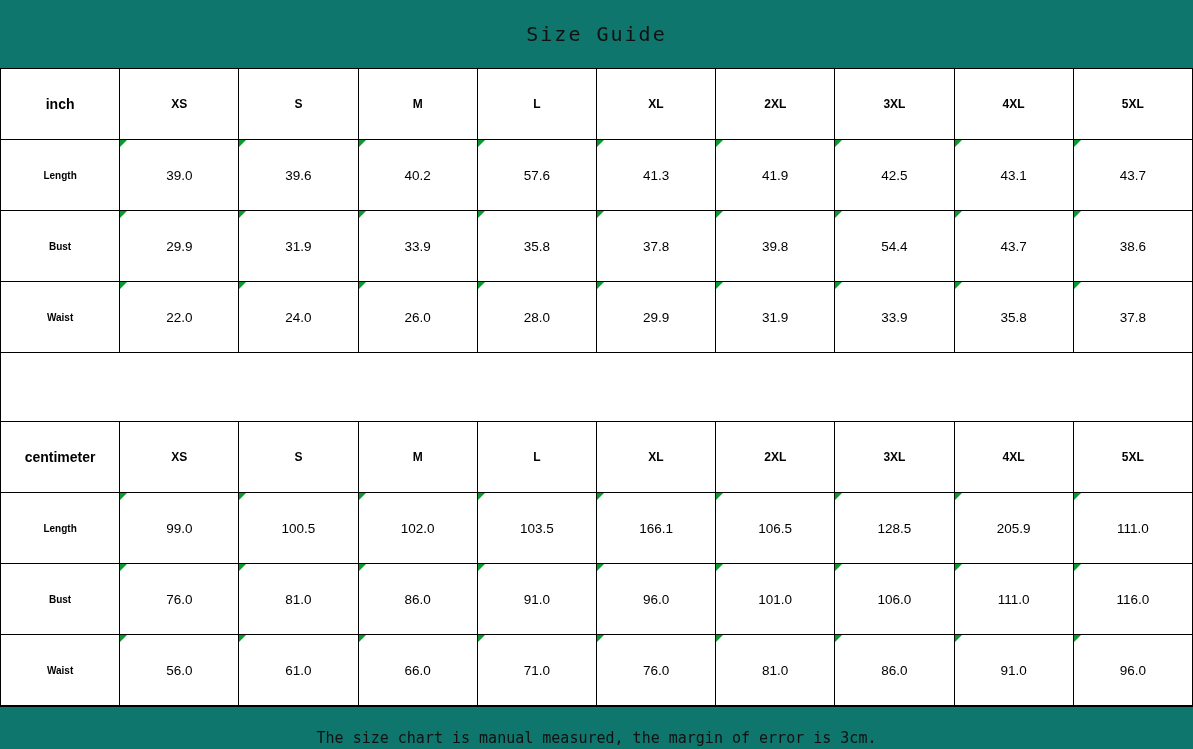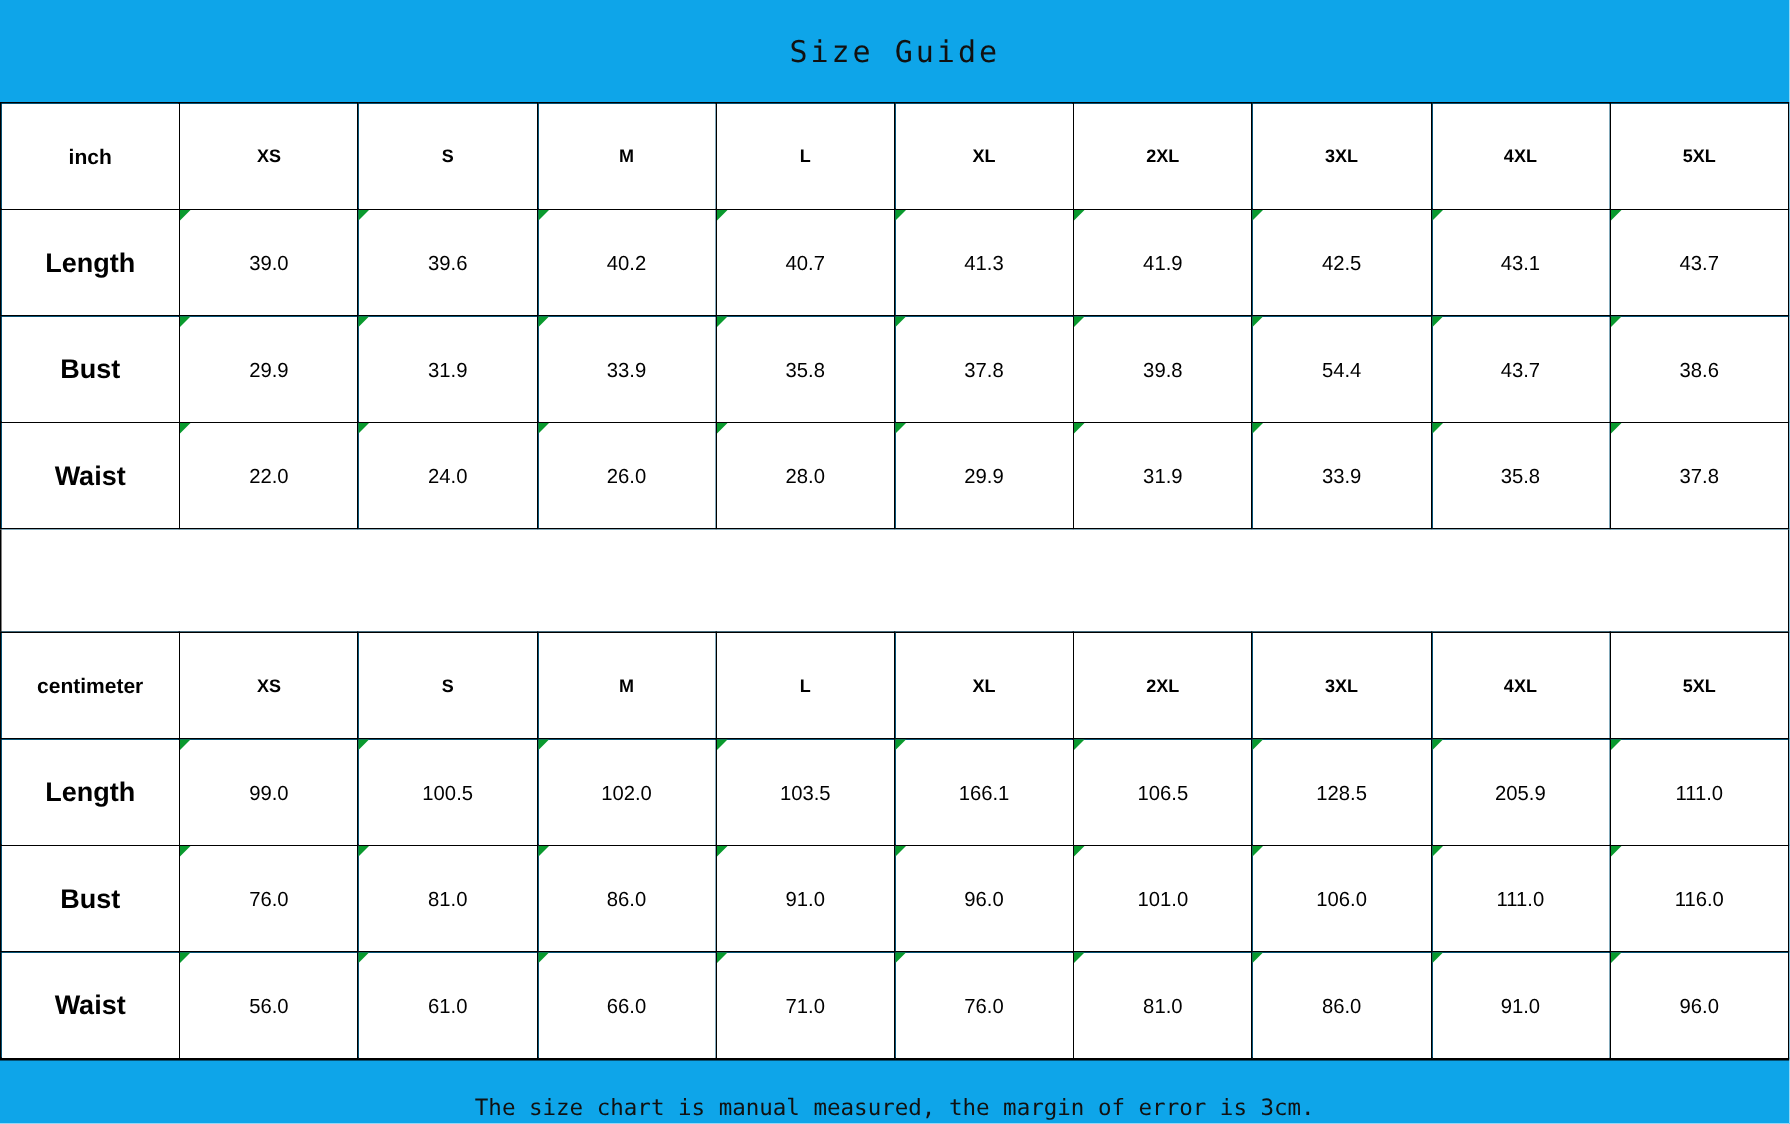--- a/index.html
+++ b/index.html
@@ -8,21 +8,21 @@
     background: #ffffff;
   }
   body {
     font-family: "Liberation Sans", sans-serif;
     color: #000000;
   }
   .page {
     position: relative;
     width: 1193px;
     height: 749px;
-    background: #0ea5e9;
+    background: #0f766e;
     box-sizing: border-box;
     overflow: hidden;
   }
   .title {
     height: 68px;
     display: flex;
     align-items: center;
     justify-content: center;
     font-family: "DejaVu Sans Mono", monospace;
     font-size: 20px;
@@ -42,21 +42,21 @@
     font-size: 13.5px;
     position: relative;
     background: #ffffff;
   }
   table.size-table td.hdr {
     font-weight: bold;
     font-size: 12px;
   }
   table.size-table td.rowlabel {
     font-weight: bold;
-    font-size: 18px;
+    font-size: 10px;
   }
   table.size-table td.unitlabel {
     font-weight: bold;
     font-size: 14px;
     margin-top: 12px;
   }
   
   td.marker::before {
     content: "";
     position: absolute;
@@ -121,21 +121,21 @@
         <td class="hdr">3XL</td>
         <td class="hdr">4XL</td>
         <td class="hdr">5XL</td>
       </tr>
 
       <tr>
         <td class="rowlabel">Length</td>
         <td class="marker">39.0</td>
         <td class="marker">39.6</td>
         <td class="marker">40.2</td>
-        <td class="marker">40.7</td>
+        <td class="marker">57.6</td>
         <td class="marker">41.3</td>
         <td class="marker">41.9</td>
         <td class="marker">42.5</td>
         <td class="marker">43.1</td>
         <td class="marker">43.7</td>
       </tr>
 
       <tr>
         <td class="rowlabel">Bust</td>
         <td class="marker">29.9</td>

